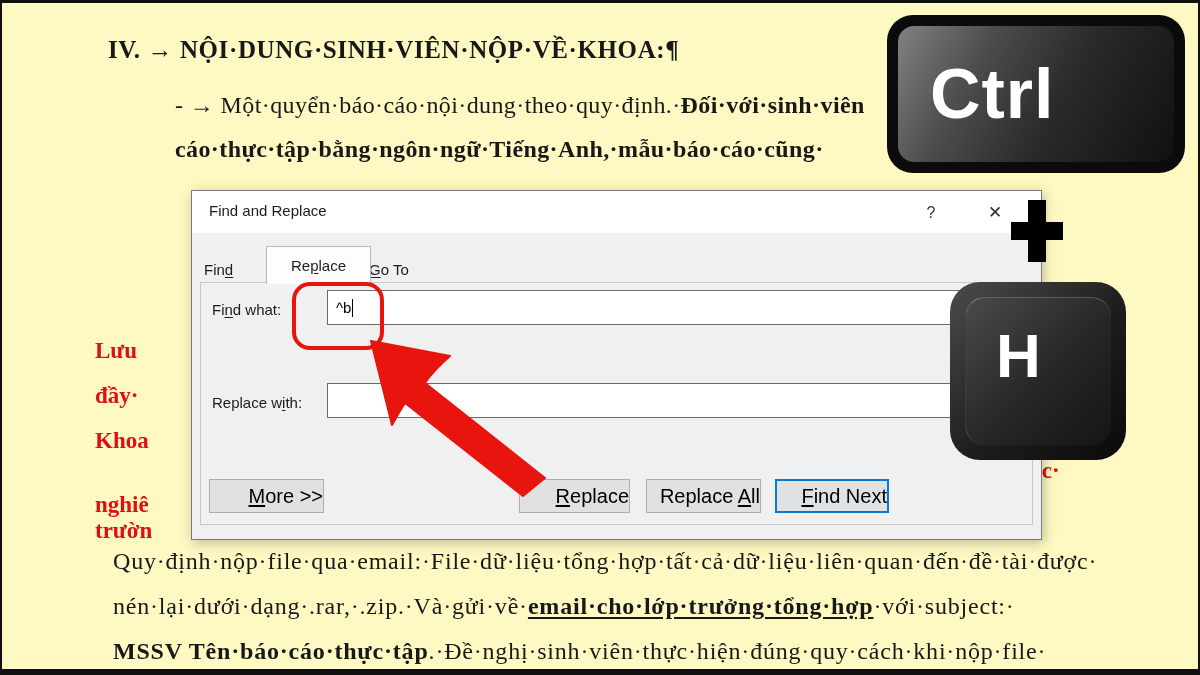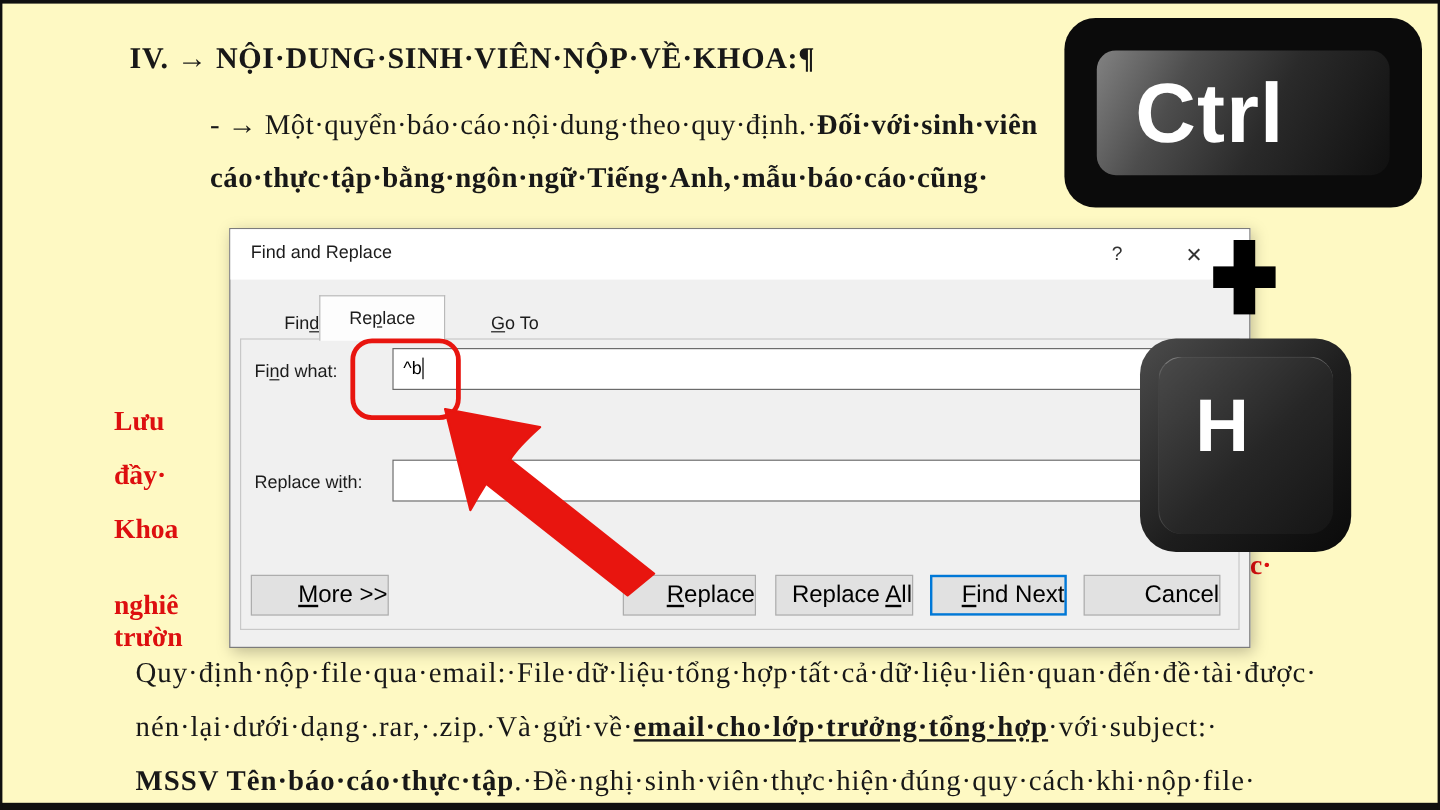--- a/index.html
+++ b/index.html
@@ -30,21 +30,21 @@
   
   #dialog{position:absolute;left:163px;top:190px;width:849px;height:348px;background:#f0f0f0;
           border:1px solid #7b7b7b;box-shadow:2px 3px 12px rgba(0,0,0,.25);z-index:5;font-size:15px;color:#111;margin-left:28px;}
   .titlebar{position:absolute;left:0;top:0;width:100%;height:42px;background:#ffffff;}
   .dlg-title{position:absolute;left:17px;top:11px;font-size:15px;color:#1c1c1c;}
   .tb-btn{position:absolute;top:9px;width:34px;height:26px;text-align:center;line-height:26px;color:#333;cursor:default;}
   .help-btn{left:722px;font-size:16px;}
   .close-btn{left:786px;font-size:17px;}
   .tab-panel{position:absolute;left:8px;top:91px;width:831px;height:241px;background:#f0f0f0;border:1px solid #c8c8c8;}
   .tab{position:absolute;color:#1c1c1c;}
-  .tab-inactive{top:66px;height:25px;line-height:25px;text-align:right;}
+  .tab-inactive{top:66px;height:25px;line-height:25px;text-align:left;}
   .tab-find{left:12px;width:62px;}
   .tab-goto{left:177px;width:80px;}
   .tab-active{left:74px;top:55px;width:103px;height:37px;background:#fdfdfd;border:1px solid #b9b9b9;
               border-bottom:none;line-height:37px;text-align:center;z-index:2;}
   .fld-label{position:absolute;left:20px;color:#1c1c1c;}
   .lbl-find{top:110px;} .lbl-replace{top:203px;}
   .input{position:absolute;left:135px;width:690px;height:33px;background:#ffffff;border:1px solid #6b6b6b;
          line-height:33px;padding-left:8px;font-size:15px;color:#000;}
   .inp-find{top:99px;} .inp-replace{top:192px;}
   .caret{display:inline-block;width:1px;height:18px;background:#000;vertical-align:-4px;margin-left:1px;}
@@ -57,21 +57,21 @@
   .btn-cancel{left:711px;width:114px;}
   .u{text-decoration:underline;text-underline-offset:2px;}
 
   
   .hl-rect{position:absolute;left:292px;top:282px;width:84px;height:60px;border:4px solid #e8150f;
            border-radius:18px;z-index:8;}
   .arrow-svg{position:absolute;left:360px;top:330px;z-index:8;}
 
   
   .key{position:absolute;z-index:9;box-sizing:border-box;}
-  .key-ctrl{left:887px;top:15px;width:298px;height:158px;background:#0b0b0b;border-radius:26px;padding:27px;}
+  .key-ctrl{left:887px;top:15px;width:298px;height:158px;background:#0b0b0b;border-radius:26px;padding:11px;}
   .key-ctrl .face{width:100%;height:100%;border-radius:16px;box-sizing:border-box;
       background:linear-gradient(118deg,#828282 0%,#4d4d4d 28%,#2a2a2a 58%,#101010 100%);
       display:flex;align-items:center;}
   .key-ctrl .cap{color:#ffffff;font-size:70px;font-weight:700;margin-left:32px;letter-spacing:1px;}
   .key-h{left:950px;top:282px;width:176px;height:178px;border-radius:30px;padding:15px;
       background:linear-gradient(135deg,#4c4c4c 0%,#1d1d1d 55%,#0a0a0a 100%);}
   .key-h .face{width:100%;height:100%;border-radius:20px;box-sizing:border-box;
       background:linear-gradient(135deg,#4a4a4a 0%,#262626 55%,#151515 100%);
       border-top:1px solid rgba(255,255,255,.28);border-left:1px solid rgba(255,255,255,.14);}
   .key-h .cap{color:#ffffff;font-size:62px;font-weight:700;margin:22px 0 0 30px;}
@@ -120,21 +120,20 @@
     <div class="fld-label lbl-find"><span>Fi</span><span class="u">n</span><span>d what:</span></div>
     <div class="input inp-find"><span>^b</span><span class="caret"></span></div>
 
     <div class="fld-label lbl-replace"><span>Replace w</span><span class="u">i</span><span>th:</span></div>
     <div class="input inp-replace"><span></span></div>
 
     <div class="btn btn-more"><span class="u">M</span><span>ore &gt;&gt;</span></div>
     <div class="btn btn-replace"><span class="u">R</span><span>eplace</span></div>
     <div class="btn btn-replace-all"><span>Replace </span><span class="u">A</span><span>ll</span></div>
     <div class="btn btn-find-next"><span class="u">F</span><span>ind Next</span></div>
-    <div class="btn btn-cancel"><span>Cancel</span></div>
   </div>
 
   <div class="hl-rect"></div>
   <svg class="arrow-svg" width="200" height="180" viewBox="0 0 200 180">
     <path d="M 11 11 L 90 26 Q 72 42 65 53 L 185 148 L 163 166 L 45 73 Q 38 84 32 95 Z" fill="#e8150f" stroke="#e8150f" stroke-width="2" stroke-linejoin="round"></path>
   </svg>
 
   <div class="key key-ctrl">
     <div class="face">
       <span class="cap">Ctrl</span>

